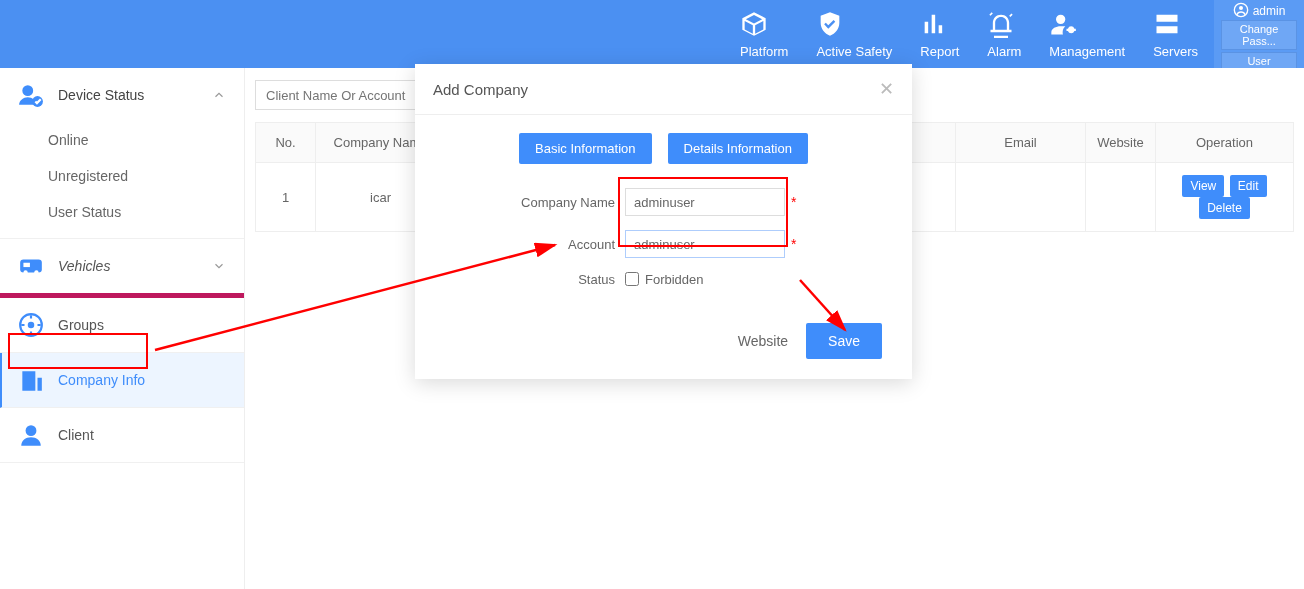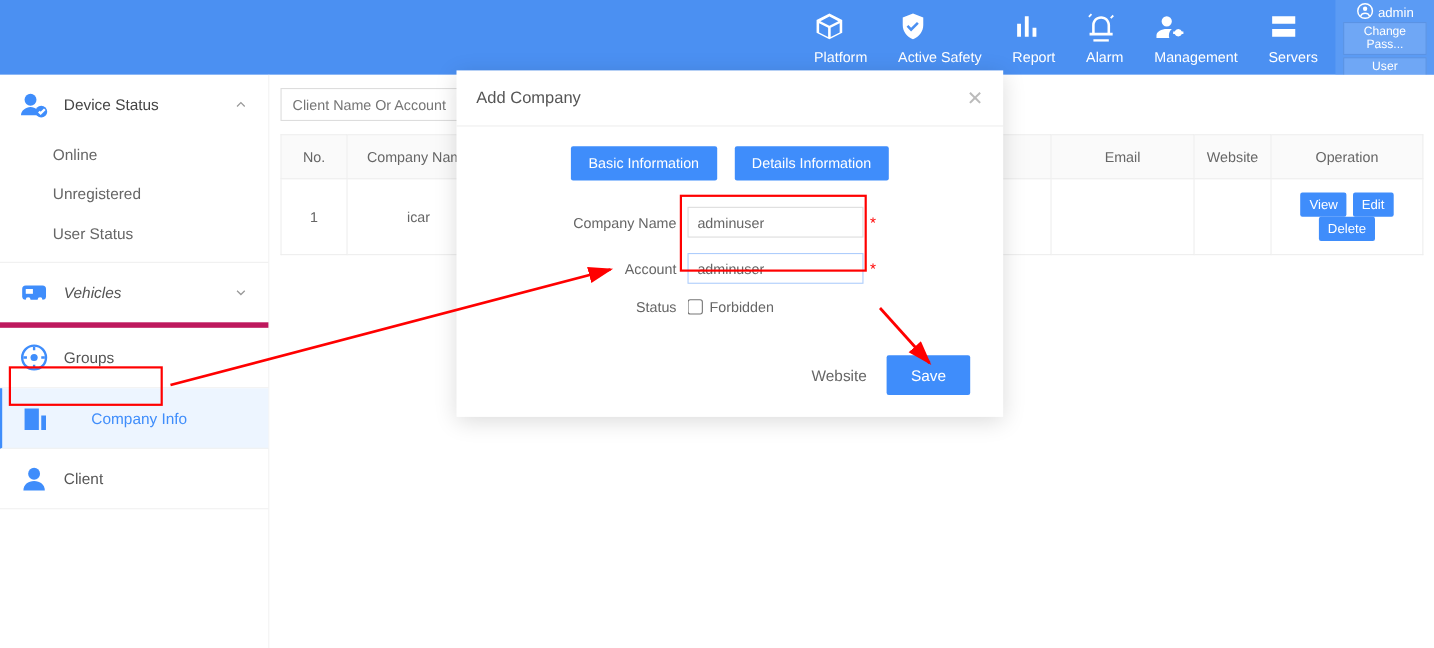--- a/index.html
+++ b/index.html
@@ -21,21 +21,21 @@
 .side-group { border-bottom:1px solid #f0f0f0; }
 .side-head { display:flex; align-items:center; padding:14px 18px; cursor:pointer; color:#555; }
 .side-head.bold { color:#444; }
 .side-head svg.icon { width:26px; height:26px; fill:#3f8dfb; margin-right:14px; }
 .side-head .spacer { flex:1; }
 .chev { width:14px; height:14px; stroke:#999; stroke-width:2; fill:none; }
 .sub-items { padding-left:48px; padding-bottom:8px; }
 .sub-item { padding:10px 0; color:#666; cursor:pointer; font-size:14px; }
 .side-row { display:flex; align-items:center; padding:14px 18px; cursor:pointer; color:#555; border-bottom:1px solid #f0f0f0; }
 .side-row svg.icon { width:26px; height:26px; fill:#3f8dfb; margin-right:14px; }
-.side-row.active { background:#edf5ff; color:#3f8dfb; border-left:2px solid #3f8dfb; padding-left:16px;gap:25px; }
+.side-row.active { background:#edf5ff; color:#3f8dfb; border-left:2px solid #3f8dfb; padding-left:16px; }
 .red-box1 { position:absolute; border:2px solid red; top:333px; left:8px; width:140px; height:36px; pointer-events:none; }
 
 
 .main { flex:1; padding:12px 10px; background:#fff; position:relative; }
 .search { width:165px; height:30px; border:1px solid #ddd; padding:0 10px; color:#aaa; font-size:13px; outline:none; }
 .table { width:100%; border-collapse:collapse; margin-top:12px; }
 .table th, .table td { border:1px solid #eee; padding:12px 8px; text-align:center; font-weight:normal; color:#666; font-size:13px; }
 .table th { background:#fafafa; }
 .op-btn { background:#3f8dfb; color:#fff; border:none; padding:4px 8px; font-size:12px; border-radius:2px; cursor:pointer; margin:0 1px; }
 

